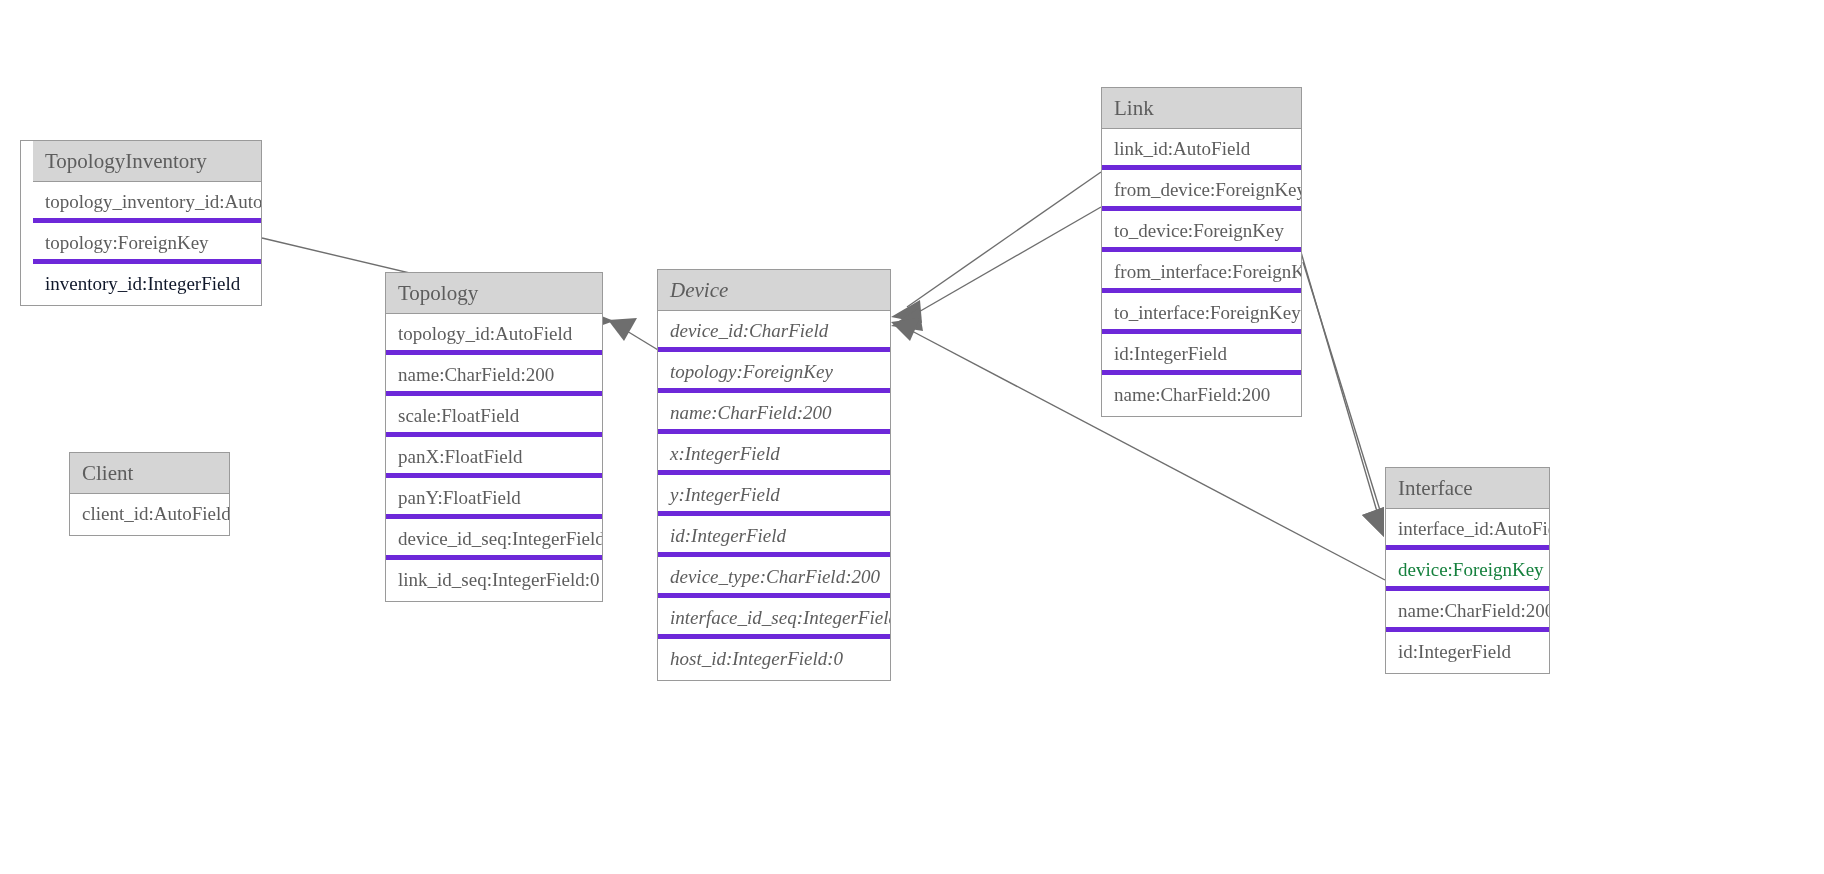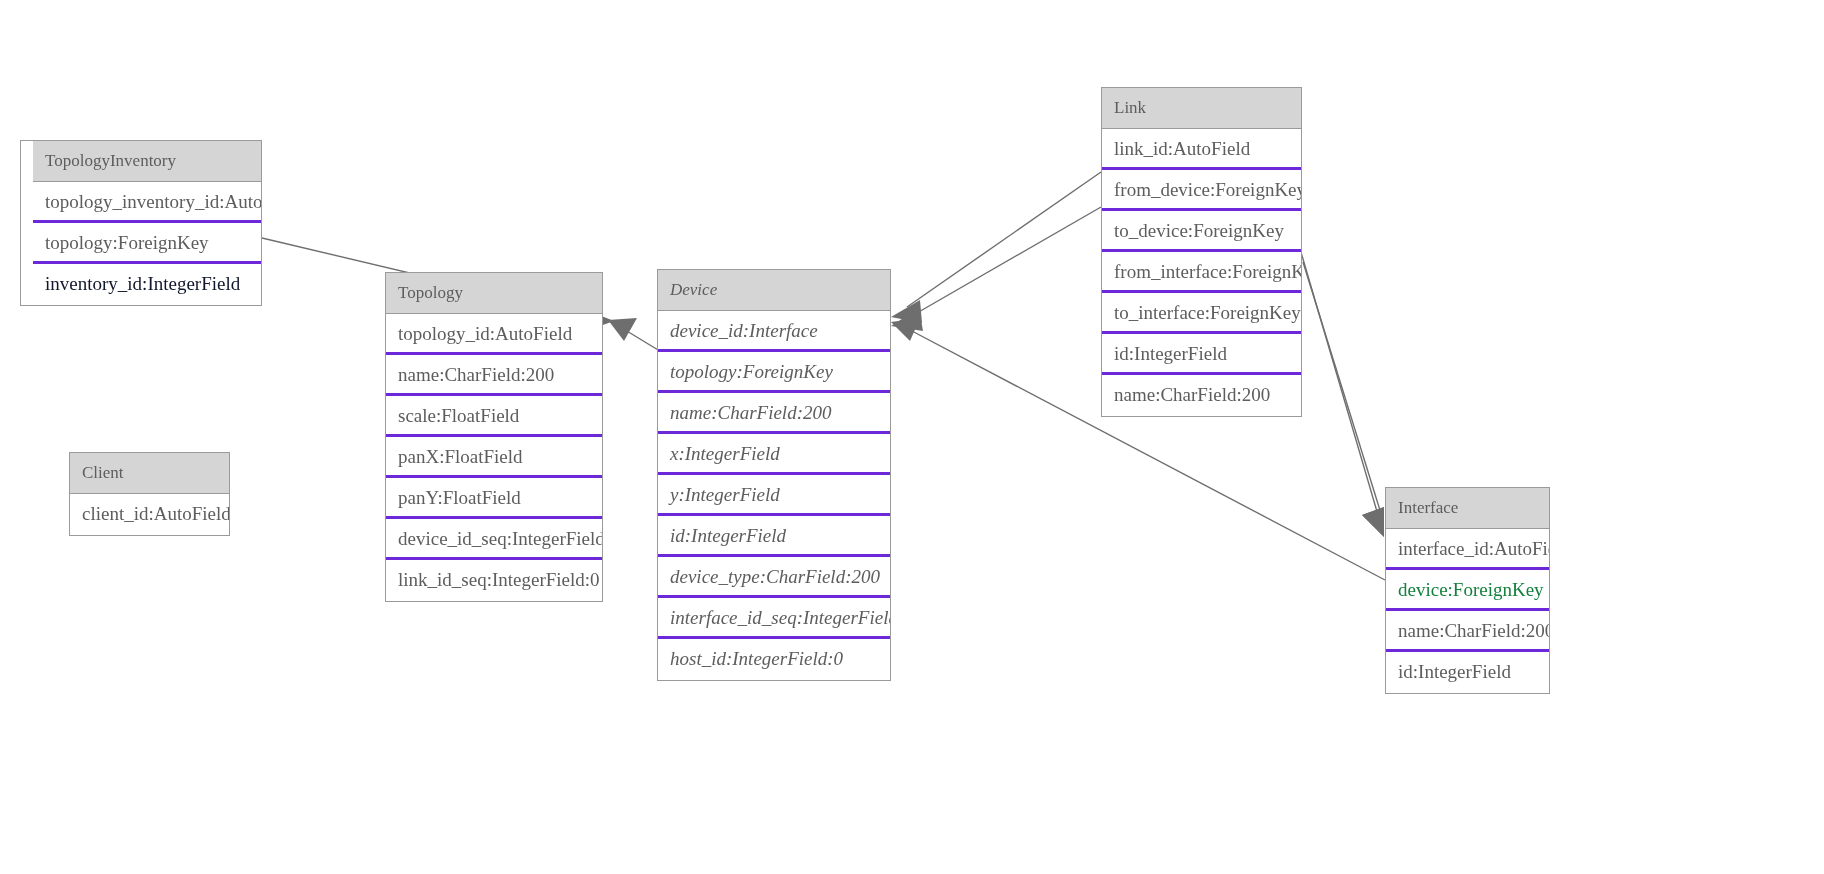--- a/index.html
+++ b/index.html
@@ -28,35 +28,35 @@
     box-sizing: border-box;
     border: 1px solid #9a9a9a;
     background: #ffffff;
     z-index: 2;
   }
   .entity-title {
     box-sizing: border-box;
     background: #d5d5d5;
     border-bottom: 1px solid #9a9a9a;
     color: #5d5d5d;
-    font-size: 17px;
+    font-size: 21px;
     line-height: 40px;
     height: 41px;
     padding: 0 0 0 12px;
     white-space: nowrap;
     overflow: hidden;
   }
   .entity-rows {
     display: block;
   }
   .entity-row {
     box-sizing: border-box;
     height: 41px;
     line-height: 40px;
-    border-bottom: 3px solid #6d28d9;
+    border-bottom: 5px solid #6d28d9;
     color: #5d5d5d;
     font-size: 19px;
     padding: 0 0 0 12px;
     white-space: nowrap;
     overflow: hidden;
     background: #ffffff;
   }
   .entity-row:last-child {
     border-bottom: none;
   }
@@ -128,21 +128,21 @@
       </div>
       <div class="entity" style="left: 69px; top: 452px; width: 161px; border-color: rgb(154, 154, 154);">
         <div class="entity-title" style="background: rgb(213, 213, 213); color: rgb(93, 93, 93);">Client</div>
         <div class="entity-rows">
           <div class="entity-row" style="color: rgb(93, 93, 93);">client_id:AutoField</div>
         </div>
       </div>
       <div class="entity" style="left: 657px; top: 269px; width: 234px; border-color: rgb(154, 154, 154); font-style: italic;">
         <div class="entity-title" style="background: rgb(213, 213, 213); color: rgb(93, 93, 93);">Device</div>
         <div class="entity-rows">
-          <div class="entity-row" style="color: rgb(93, 93, 93);">device_id:Interface</div>
+          <div class="entity-row" style="color: rgb(93, 93, 93);">device_id:CharField</div>
           <div class="entity-row" style="color: rgb(93, 93, 93);">topology:ForeignKey</div>
           <div class="entity-row" style="color: rgb(93, 93, 93);">name:CharField:200</div>
           <div class="entity-row" style="color: rgb(93, 93, 93);">x:IntegerField</div>
           <div class="entity-row" style="color: rgb(93, 93, 93);">y:IntegerField</div>
           <div class="entity-row" style="color: rgb(93, 93, 93);">id:IntegerField</div>
           <div class="entity-row" style="color: rgb(93, 93, 93);">device_type:CharField:200</div>
           <div class="entity-row" style="color: rgb(93, 93, 93);">interface_id_seq:IntegerField:0</div>
           <div class="entity-row" style="color: rgb(93, 93, 93);">host_id:IntegerField:0</div>
         </div>
       </div>
@@ -151,21 +151,21 @@
         <div class="entity-rows">
           <div class="entity-row" style="color: rgb(93, 93, 93);">link_id:AutoField</div>
           <div class="entity-row" style="color: rgb(93, 93, 93);">from_device:ForeignKey</div>
           <div class="entity-row" style="color: rgb(93, 93, 93);">to_device:ForeignKey</div>
           <div class="entity-row" style="color: rgb(93, 93, 93);">from_interface:ForeignKey</div>
           <div class="entity-row" style="color: rgb(93, 93, 93);">to_interface:ForeignKey</div>
           <div class="entity-row" style="color: rgb(93, 93, 93);">id:IntegerField</div>
           <div class="entity-row" style="color: rgb(93, 93, 93);">name:CharField:200</div>
         </div>
       </div>
-      <div class="entity" style="left: 1385px; top: 487px; width: 165px; border-color: rgb(154, 154, 154);">
+      <div class="entity" style="left: 1385px; top: 467px; width: 165px; border-color: rgb(154, 154, 154);">
         <div class="entity-title" style="background: rgb(213, 213, 213); color: rgb(93, 93, 93);">Interface</div>
         <div class="entity-rows">
           <div class="entity-row" style="color: rgb(93, 93, 93);">interface_id:AutoField</div>
           <div class="entity-row" style="color: #15803d;">device:ForeignKey</div>
           <div class="entity-row" style="color: rgb(93, 93, 93);">name:CharField:200</div>
           <div class="entity-row" style="color: rgb(93, 93, 93);">id:IntegerField</div>
         </div>
       </div>
     </div>
 

